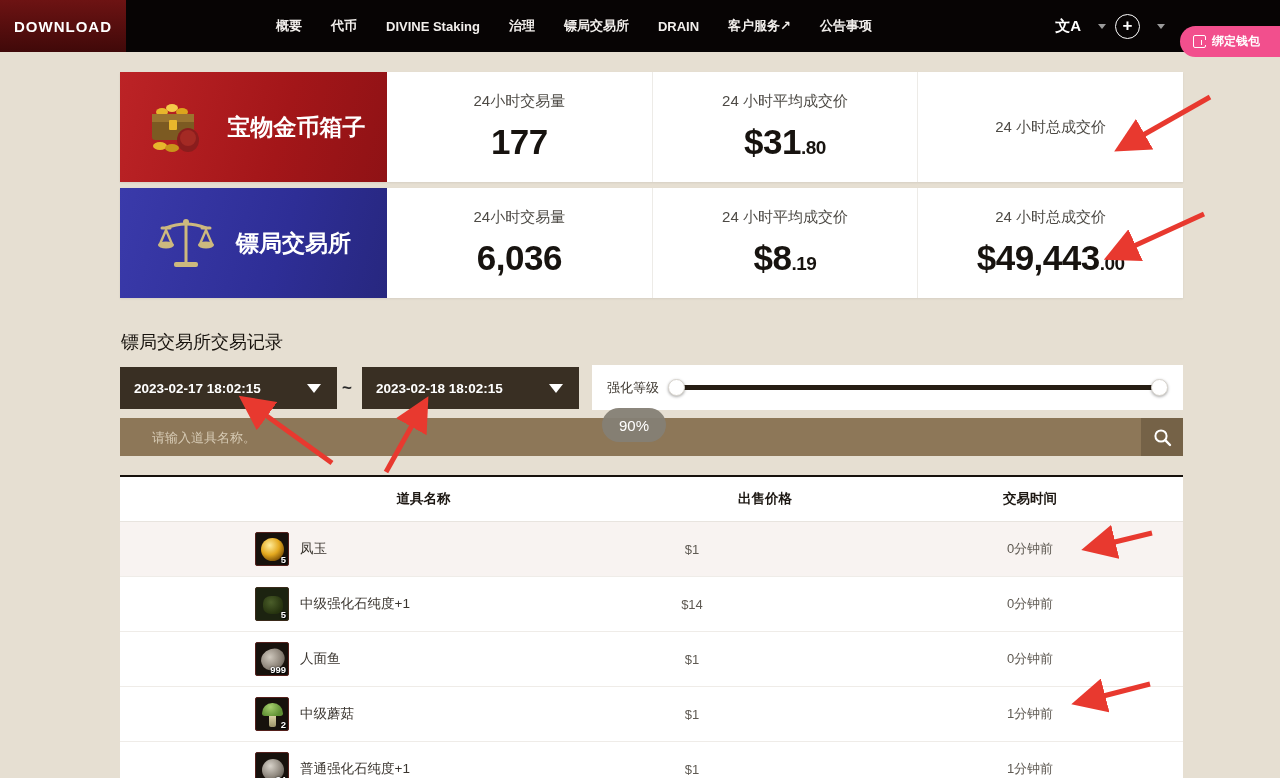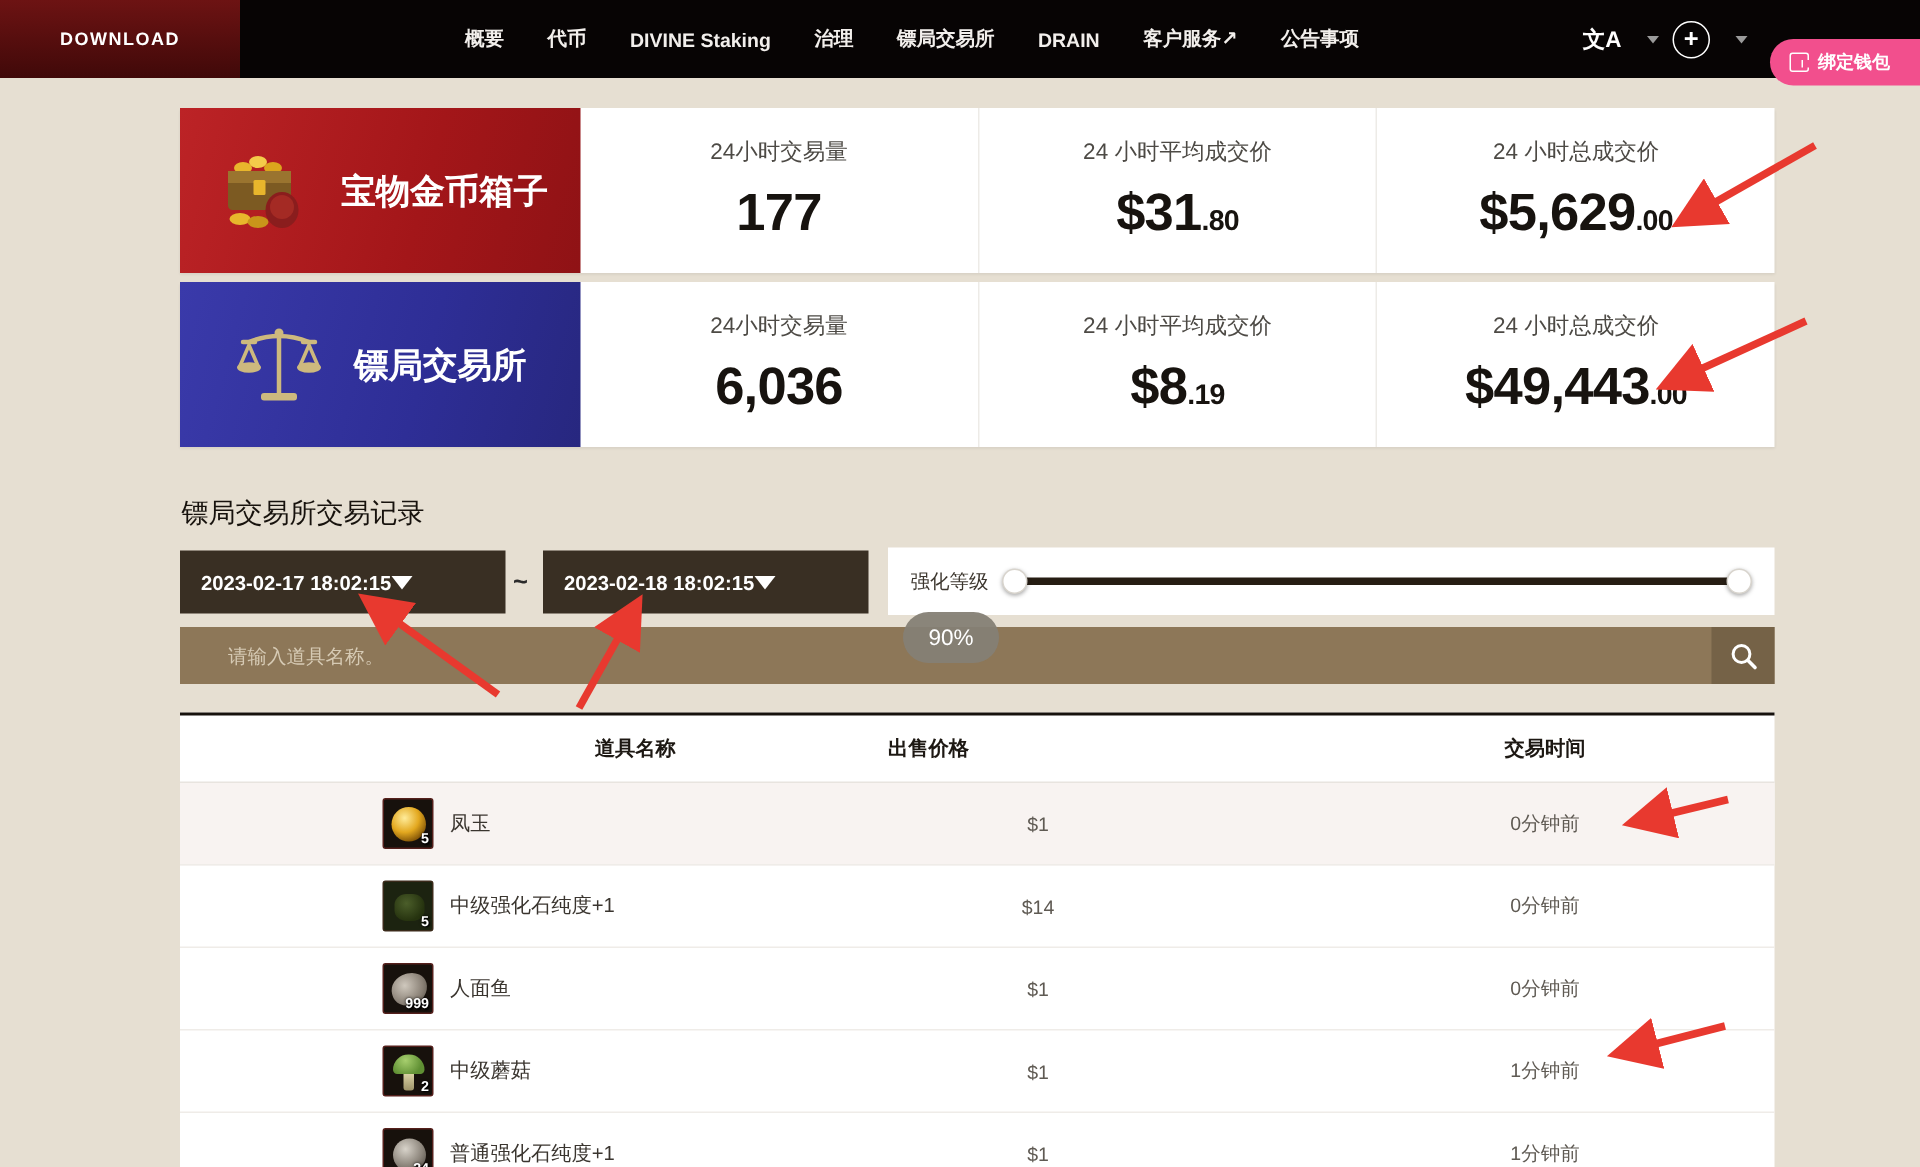--- a/index.html
+++ b/index.html
@@ -13,22 +13,22 @@
 
   
   .topnav { position:absolute; left:0; top:0; width:1280px; height:52px;
     background:#070404; display:flex; align-items:stretch; z-index:3; }
   .logo-block { width:107px; display:flex; align-items:center; justify-content:center; position:relative; cursor:pointer; }
   .logo-accent { position:absolute; left:58px; top:4px; width:14px; height:40px;
     background:linear-gradient(180deg,#c11b1b,#5d0b0b); transform:skewX(-12deg); border-radius:2px; }
   .logo-txt { position:relative; text-align:center; }
   .logo-main { display:block; color:#fff; font-weight:bold; font-style:italic; font-size:27px; letter-spacing:1px; line-height:26px; text-shadow:1px 1px 2px #000; }
   .logo-sub { display:block; color:#ddd; font-size:6.5px; letter-spacing:1px; }
-  .download-btn { width:160px; background:linear-gradient(180deg,#6d1313,#400909);
-    color:#fff; font-weight:bold; font-size:12px; letter-spacing:1px;
+  .download-btn { width:126px; background:linear-gradient(180deg,#6d1313,#400909);
+    color:#fff; font-weight:bold; font-size:15px; letter-spacing:1px;
     display:flex; align-items:center; justify-content:center; cursor:pointer; }
   .nav-links { display:flex; align-items:center; gap:29px; margin-left:150px; white-space:nowrap; }
   .nav-link { color:#f2efec; font-size:13px; font-weight:bold; cursor:pointer; }
   .nav-right { margin-left:auto; display:flex; align-items:center; gap:9px; padding-right:0; }
   .icon-group { display:flex; align-items:center; gap:17px; cursor:pointer; }
   .lang-glyph { color:#fff; font-size:15px; font-weight:bold; }
   .plus-circle { width:25px; height:25px; border:1.6px solid #fff; border-radius:50%;
     color:#fff; font-size:17px; line-height:21px; text-align:center; font-weight:bold; }
   .chev { width:0; height:0; border-left:4px solid transparent; border-right:4px solid transparent; border-top:5px solid #9a9a9a; }
   .wallet-btn { height:31px; margin-left:6px; background:#f24f8d; border-radius:16px 0 0 16px;
@@ -48,21 +48,21 @@
   .stat { flex:1; display:flex; flex-direction:column; align-items:center; justify-content:center; gap:11px; }
   .stat + .stat { border-left:1px solid #edebe7; }
   .stat-label { font-size:15px; color:#4d4a45; }
   .stat-value { font-size:35px; font-weight:bold; color:#17130f; letter-spacing:-.5px; }
   .stat-dec { font-size:19px; font-weight:bold; }
 
   
   .section-title { position:absolute; left:121px; top:330px; font-size:18px; font-weight:normal; color:#17120d; }
 
   .date-select { position:absolute; top:367px; width:217px; height:42px; background:#392f23;
-    display:flex; align-items:center; padding:0 16px 0 14px;
+    display:flex; align-items:center; justify-content:space-between; padding:0 16px 0 14px;
     color:#fff; font-size:13.5px; font-weight:bold; cursor:pointer; }
   .date-select.d1 { left:120px; } .date-select.d2 { left:362px; }
   .caret-down { width:0; height:0; border-left:7px solid transparent; border-right:7px solid transparent; border-top:9px solid #fff; }
   .tilde { position:absolute; left:342px; top:378px; font-size:17px; color:#2b2b2b; font-weight:bold; }
 
   .slider-panel { position:absolute; left:592px; top:365px; width:591px; height:45px; background:#fff;
     display:flex; align-items:center; gap:12px; padding:0 18px 0 15px; }
   .slider-label { font-size:13px; color:#3c362e; white-space:nowrap; }
   .slider-track { flex:1; height:5px; background:#261d13; border-radius:3px; position:relative; cursor:pointer; }
   .slider-handle { position:absolute; top:-6px; width:17px; height:17px; background:#fff; border:1px solid #d8d4cd;
@@ -75,21 +75,21 @@
   .search-bar { position:absolute; left:120px; top:418px; width:1063px; height:38px; background:#8d7758; display:flex; z-index:4; }
   .search-input { flex:1; background:transparent; border:none; outline:none; padding:0 32px;
     color:#fff; font-size:13px; font-family:inherit; }
   .search-input::placeholder { color:#d6cab4; }
   .search-btn { width:42px; background:#756247; border:none; display:flex; align-items:center; justify-content:center; cursor:pointer; }
 
   
   .table { position:absolute; left:120px; top:475px; width:1063px; background:#fff; border-top:2px solid #16110c; }
   .thead { height:45px; display:flex; align-items:center; font-size:13.5px; font-weight:bold; color:#1d1813; border-bottom:1px solid #e8e4df; }
   .col-name { width:472px; padding-left:135px;text-align:center; }
-  .col-price { width:200px; text-align:left; }
+  .col-price { width:200px; text-align:right; }
   .col-time { width:200px; margin-left:138px; text-align:center; }
   .trow { height:55px; display:flex; align-items:center; border-bottom:1px solid #efece8; font-size:13.5px; color:#3a352f; cursor:pointer; }
   .trow.shaded { background:#f8f3f1; }
   .name-cell { width:472px; padding-left:135px; display:flex; align-items:center; gap:11px; }
   .price-cell, .time-cell { font-size:13px; color:#5f5a53; }
   .price-cell { width:200px; text-align:center; }
   .time-cell { width:200px; margin-left:138px; text-align:center; }
 
   .item-icon { width:34px; height:34px; position:relative; flex:0 0 auto;
     background:#17110c; border:1px solid #55201c; border-radius:2px; }
@@ -164,21 +164,20 @@
     <div class="stat">
       <span class="stat-label">24小时交易量</span>
       <span class="stat-value"><span>177</span><span class="stat-dec"></span></span>
     </div>
     <div class="stat">
       <span class="stat-label">24 小时平均成交价</span>
       <span class="stat-value"><span>$31</span><span class="stat-dec">.80</span></span>
     </div>
     <div class="stat">
       <span class="stat-label">24 小时总成交价</span>
-      <span class="stat-value"><span>$5,629</span><span class="stat-dec">.00</span></span>
     </div>
   </div>
 </section>
 
 <section class="card c2">
   <div class="banner blue">
     <svg width="60" height="58" viewBox="0 0 60 58">
       <g stroke="#cdb97e" stroke-width="3" fill="none" stroke-linecap="round">
         <path d="M30 8 L30 48"></path>
         <path d="M10 14 Q30 6 50 14"></path>

